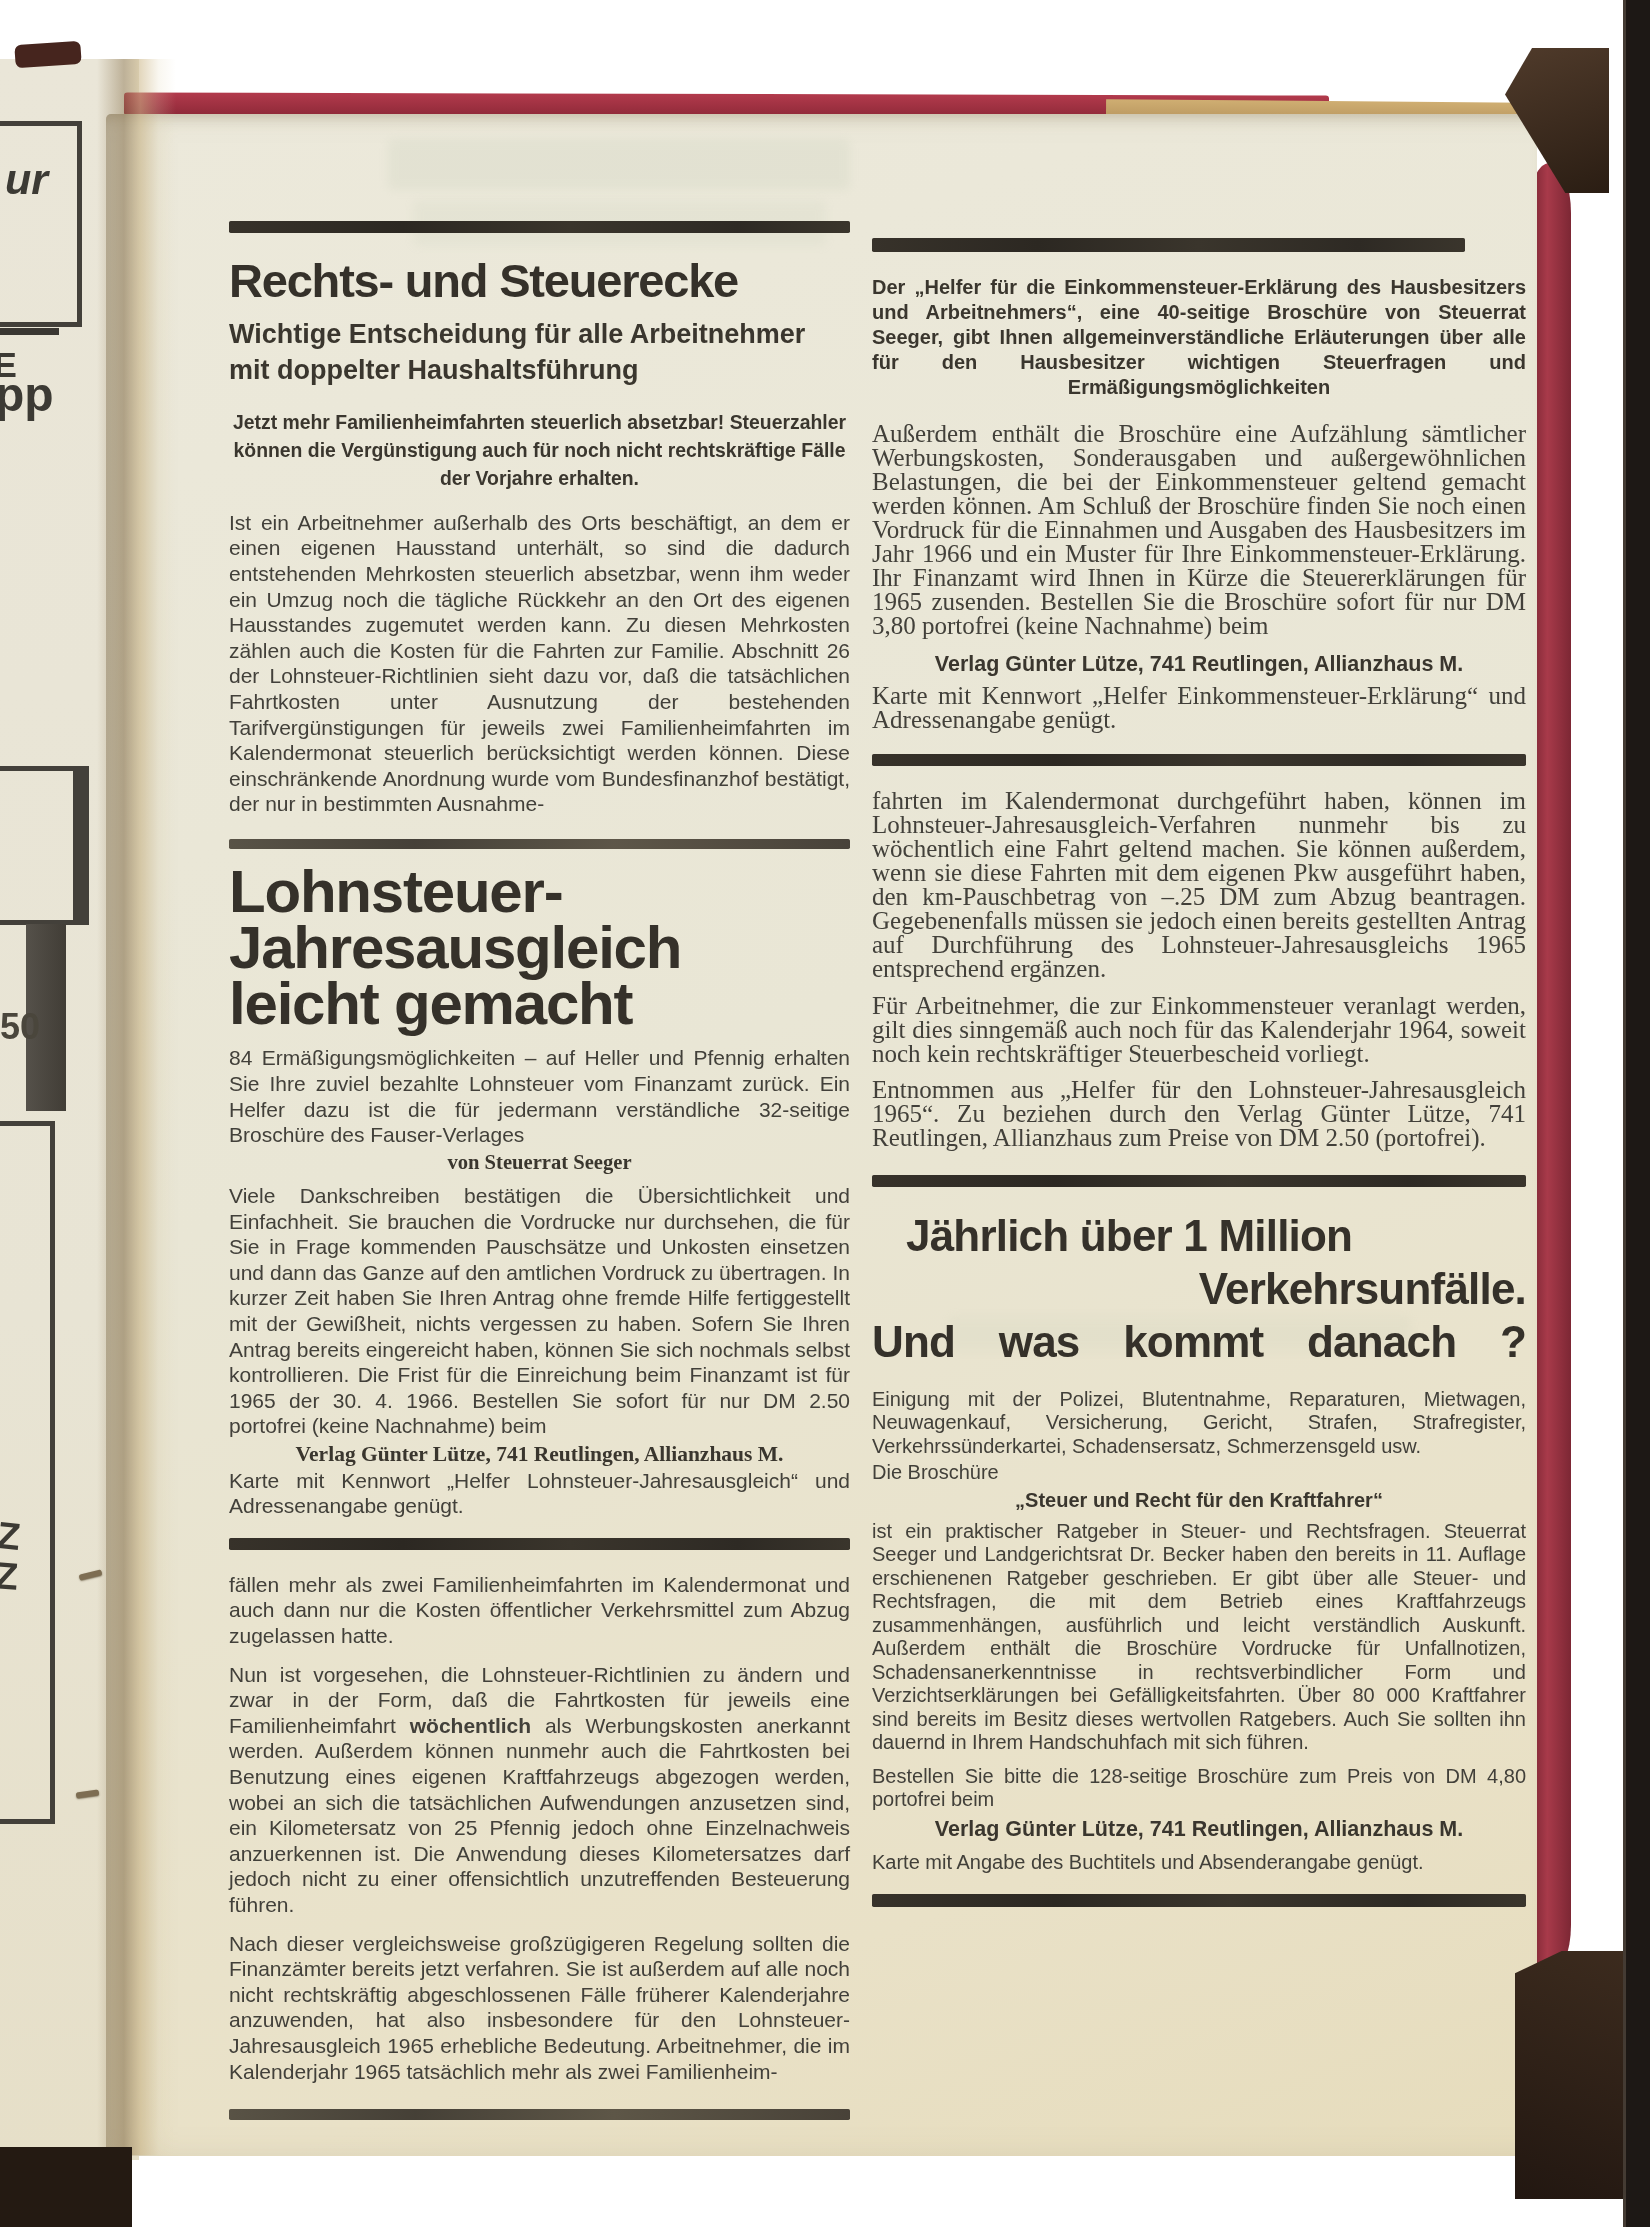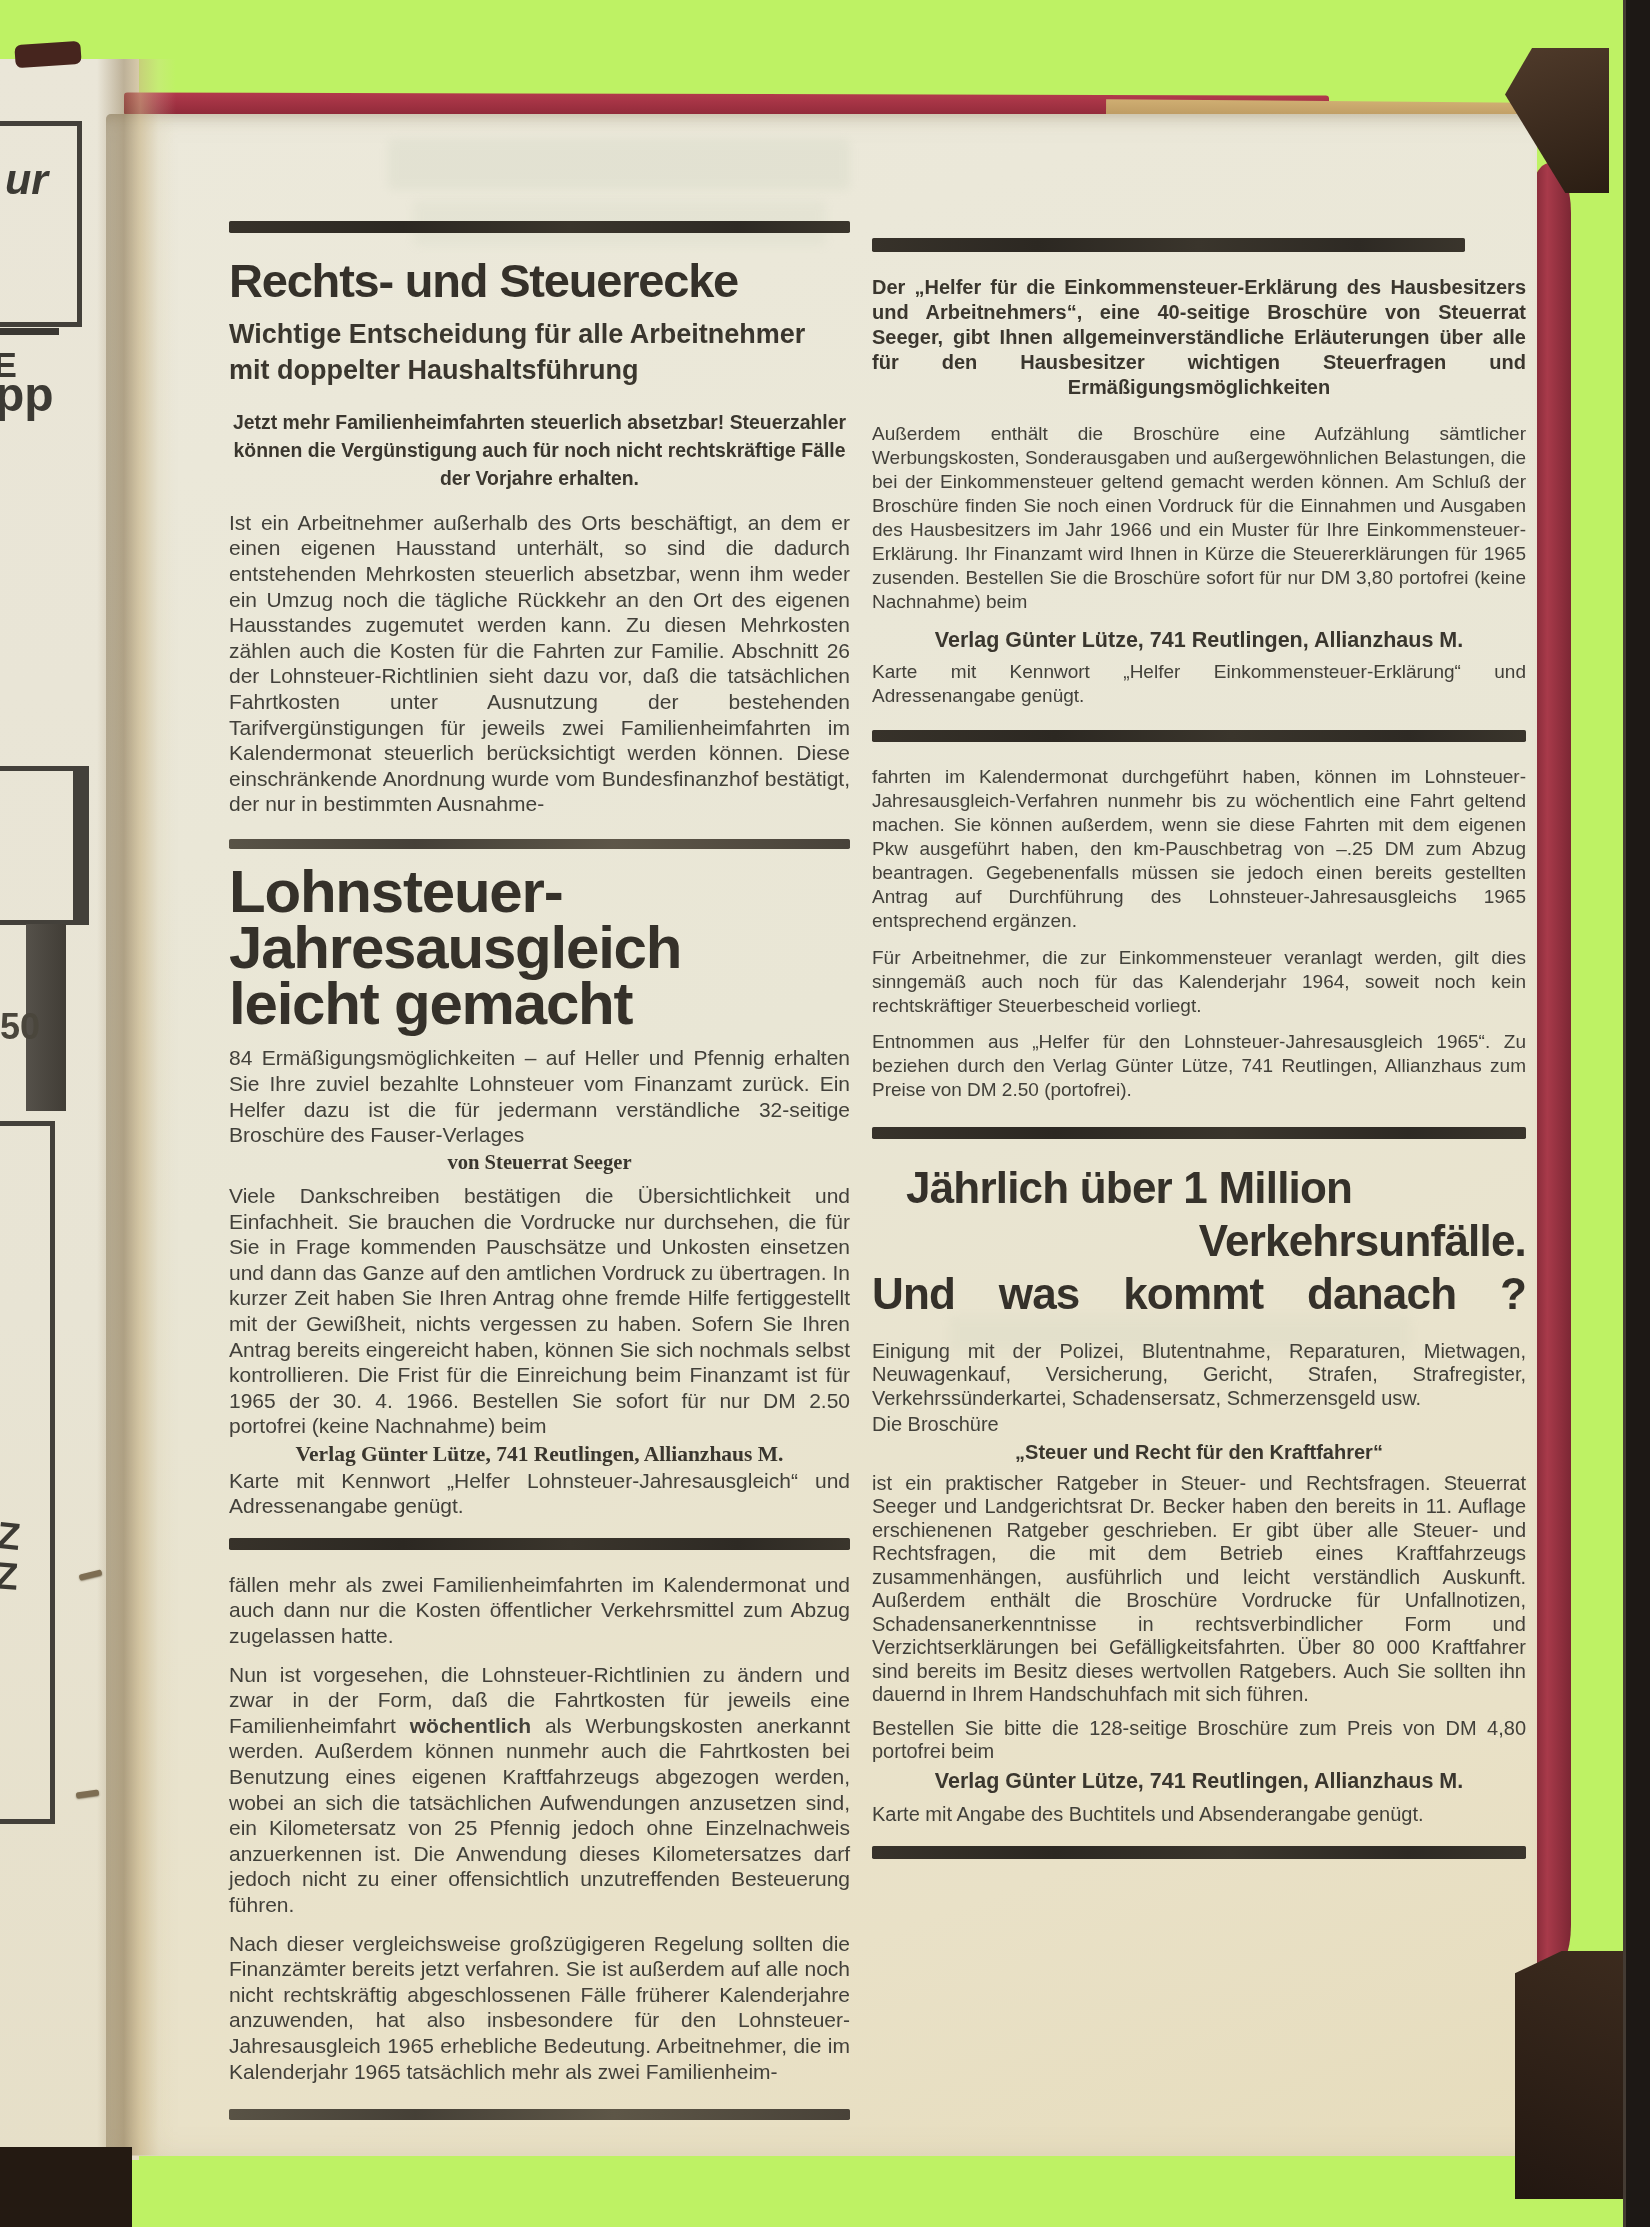--- a/index.html
+++ b/index.html
@@ -1,17 +1,17 @@
 <!DOCTYPE html>
 <html style="font-size:13.2px"><head>
 <meta charset="utf-8">
 <style>
   html,body{margin:0;padding:0;background:#100d0b;}
   #stage{position:relative;width:1651px;height:2227px;overflow:hidden;
-         background:#bef264;font-family:"Liberation Sans",sans-serif;}
+         background:#ffffff;font-family:"Liberation Sans",sans-serif;}
 
   
   .scanner-strip{position:absolute;right:0;top:0;width:25px;height:2227px;
      background:#1d1815;border-left:3.3px solid #443b33;}
   .prev-paper{position:absolute;left:0;top:59px;width:139px;height:2101px;
      background:linear-gradient(180deg,#eae6d8 0%,#e8e4d4 60%,#e6dfc8 100%);}
   .red-top{position:absolute;left:124px;top:94px;width:1205px;height:23px;
      background:linear-gradient(180deg,#b23a4c,#8e2938);border-radius:3.3px;
      transform:rotate(.15deg);}
   .tan-top{position:absolute;left:1106px;top:101px;width:429px;height:25px;
@@ -59,21 +59,21 @@
   .bar.speckle{height:10.7px;background:linear-gradient(90deg,#4c463a,#37322a 30%,#514a3c 62%,#3a342c);opacity:.92;}
   .bar.short{width:593px;height:14px;}
   .headline{font-weight:bold;color:#35312a;letter-spacing:-1.2px;margin:0;}
   .h-left1{font-size:47px;line-height:51px;margin-top:21.5px;}
   .h-left2{font-size:60px;line-height:56px;margin-top:15px;}
   .h-right1{font-size:45px;line-height:58px;margin-top:30px;}
   .subtitle{font-size:27px;line-height:36px;font-weight:bold;color:#3a362e;margin-top:10px;}
   .lead-center{font-size:19.4px;line-height:28px;font-weight:bold;text-align:center;color:#3a362e;margin-top:20px;}
   .lead-justify{font-size:20px;line-height:25px;font-weight:bold;text-align:justify;text-align-last:center;color:#3a362e;margin-top:23px;}
   .body-p{font-size:21px;line-height:25.6px;text-align:justify;margin:0;color:#42403a;}
-  .body-p.rt{font-size:19px;line-height:24px;}
+  .body-p.rt{font-size:25px;line-height:24px;font-family:Liberation Serif, serif;}
   .body-p.sm{font-size:20px;line-height:23.5px;}
   .center-bold{font-weight:bold;text-align:center;color:#3a362e;}
   .mt26{margin-top:21.5px;}.mt24{margin-top:20px;}.mt22{margin-top:18px;}.mt20{margin-top:7px;}.mt16{margin-top:13.2px;}.mt14{margin-top:11.6px;}.mt12{margin-top:10px;}
   .mt10{margin-top:8.3px;}.mt8{margin-top:6.6px;}.mt6{margin-top:5px;}.mt4{margin-top:3.3px;}.mt2{margin-top:1.7px;font-family:Liberation Serif, serif;}
   .mt28{margin-top:23px;}.mt30{margin-top:25px;}
   .vk{font-weight:bold;color:#35312a;letter-spacing:-0.8px;font-size:44px;line-height:53px;}
   .vk-l1{text-align:left;margin-left:34px;}
   .vk-l2{text-align:right;}
   .vk-l3{text-align:justify;text-align-last:justify;}
 </style>

